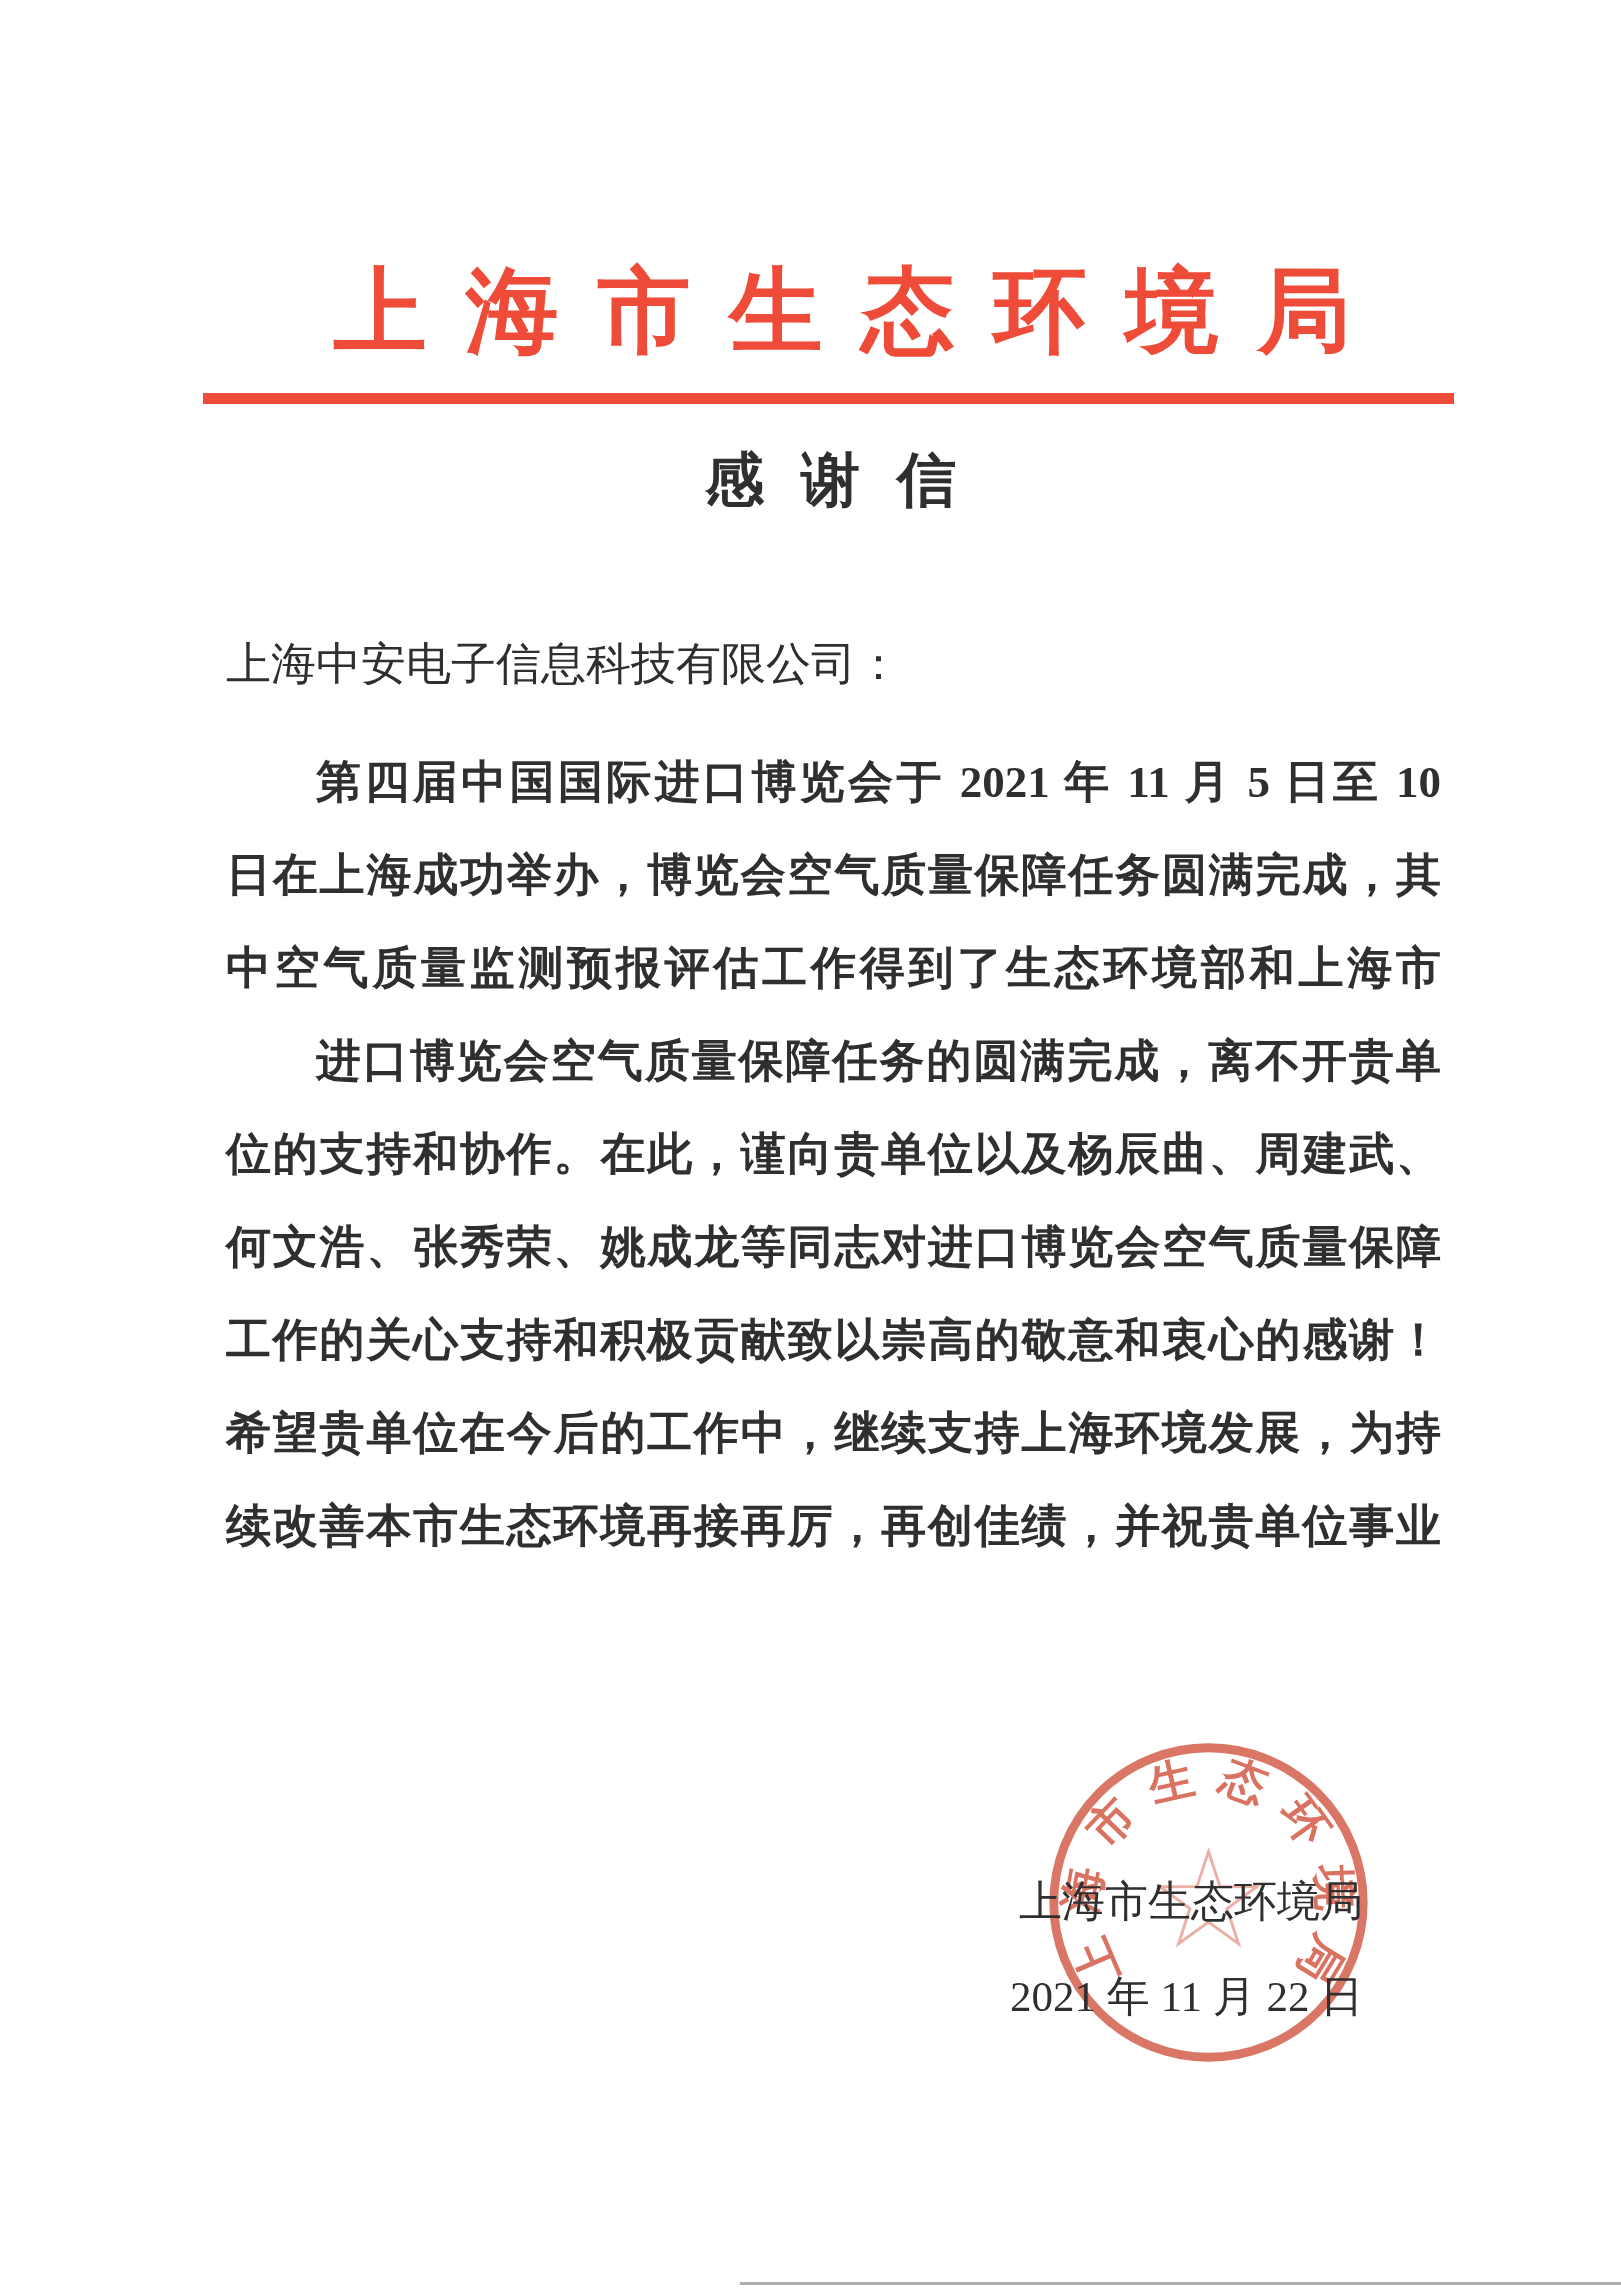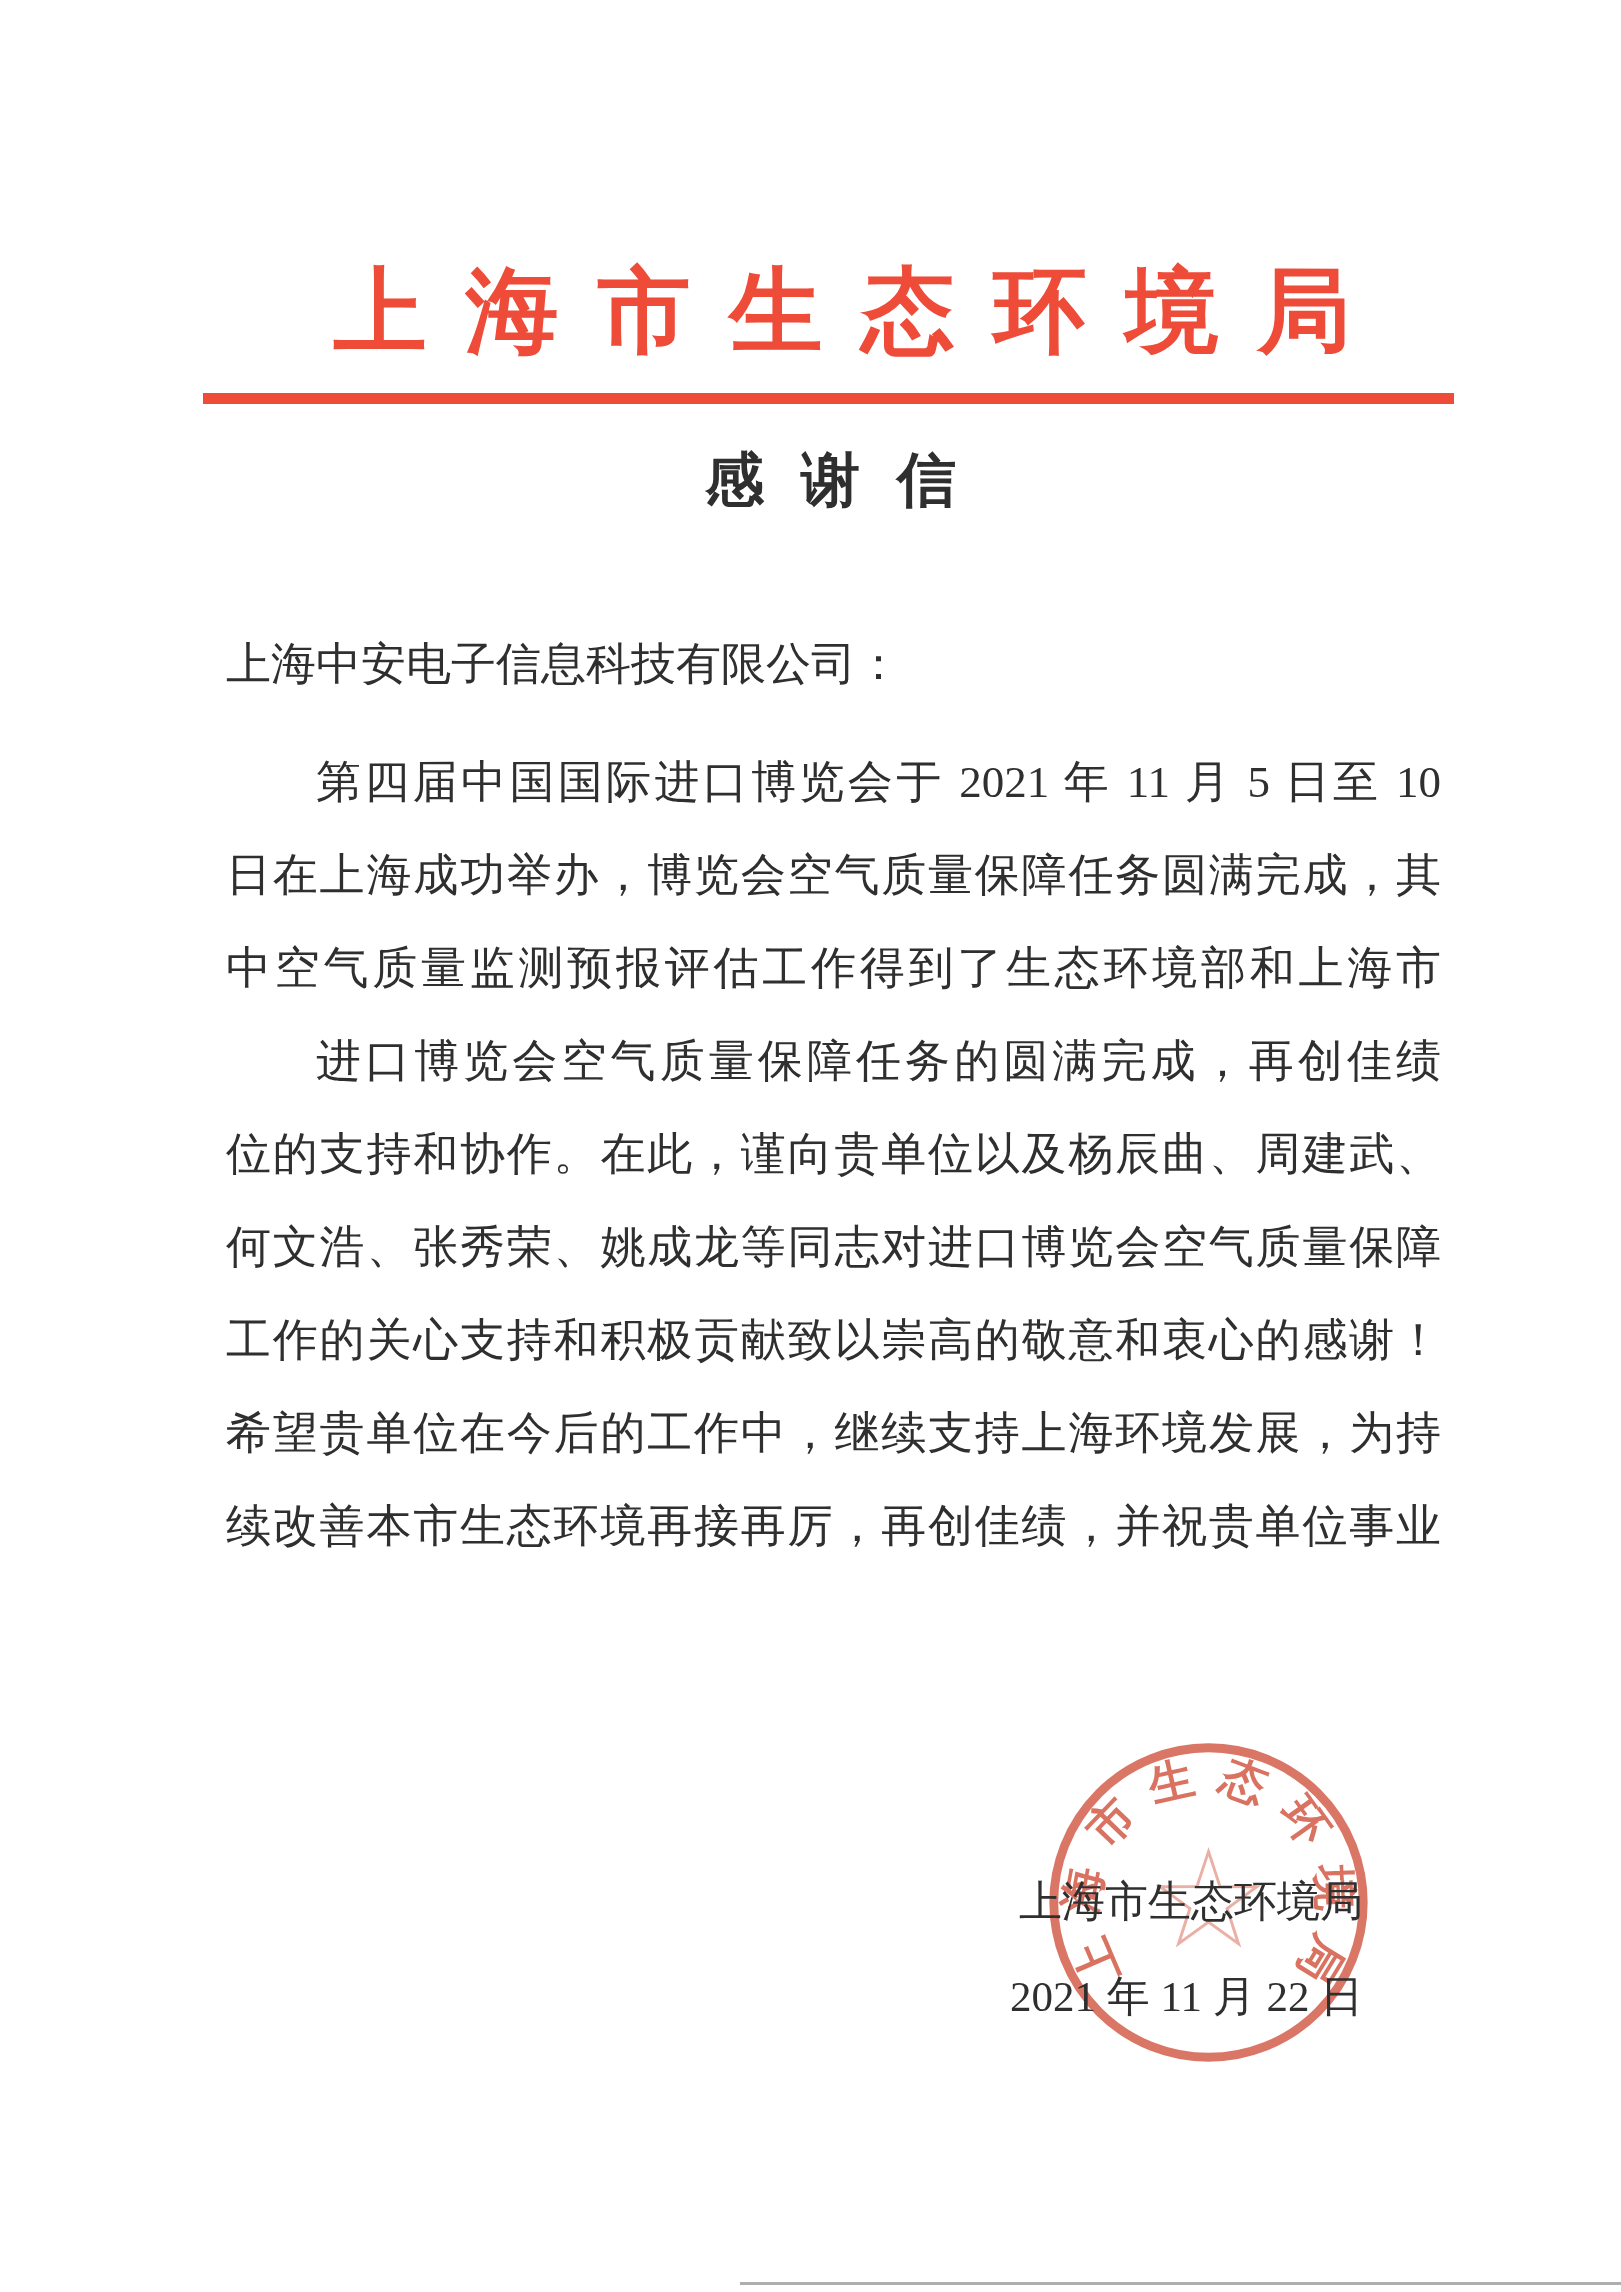--- a/index.html
+++ b/index.html
@@ -48,21 +48,21 @@
     color:var(--ink);
     font-size:45px;
     margin-left:25px;
   }
   .salutation{
     height:93px;line-height:93px;
     margin-bottom:24.5px;
     white-space:nowrap;
   }
   .line{
-    height:93px;line-height:93px;
+    height:93px;line-height:93px;font-weight:bold;
   }
   .line.fill{
     text-align:justify;
     text-align-last:justify;
   }
   .line.indent{
     text-indent:2em;
   }
   .seal{
     position:absolute;top:1736px;left:1042px;
@@ -118,21 +118,21 @@
 
   <div class="doc-title">感谢信</div>
 
   <div class="body">
     <div class="salutation">上海中安电子信息科技有限公司：</div>
 
     <div class="line fill indent">第四届中国国际进口博览会于 2021 年 11 月 5 日至 10</div>
     <div class="line fill">日在上海成功举办，博览会空气质量保障任务圆满完成，其</div>
     <div class="line fill">中空气质量监测预报评估工作得到了生态环境部和上海市</div>
 
-    <div class="line fill indent">进口博览会空气质量保障任务的圆满完成，再创佳绩</div>
+    <div class="line fill indent">进口博览会空气质量保障任务的圆满完成，离不开贵单</div>
     <div class="line fill">位的支持和协作。在此，谨向贵单位以及杨辰曲、周建武、</div>
     <div class="line fill">何文浩、张秀荣、姚成龙等同志对进口博览会空气质量保障</div>
     <div class="line fill">工作的关心支持和积极贡献致以崇高的敬意和衷心的感谢！</div>
     <div class="line fill">希望贵单位在今后的工作中，继续支持上海环境发展，为持</div>
     <div class="line fill">续改善本市生态环境再接再厉，再创佳绩，并祝贵单位事业</div>
   </div>
 
   <svg class="seal" viewBox="0 0 340 340" aria-hidden="true">
     <circle class="ring" cx="170" cy="170" r="158"></circle>
     <path class="star" d="M170,118 L181.8,153.8 L219.4,153.9 L189,176.2 L200.6,212.1 L170,190 L139.4,212.1 L151,176.2 L120.6,153.9 L158.2,153.8 Z"></path>

